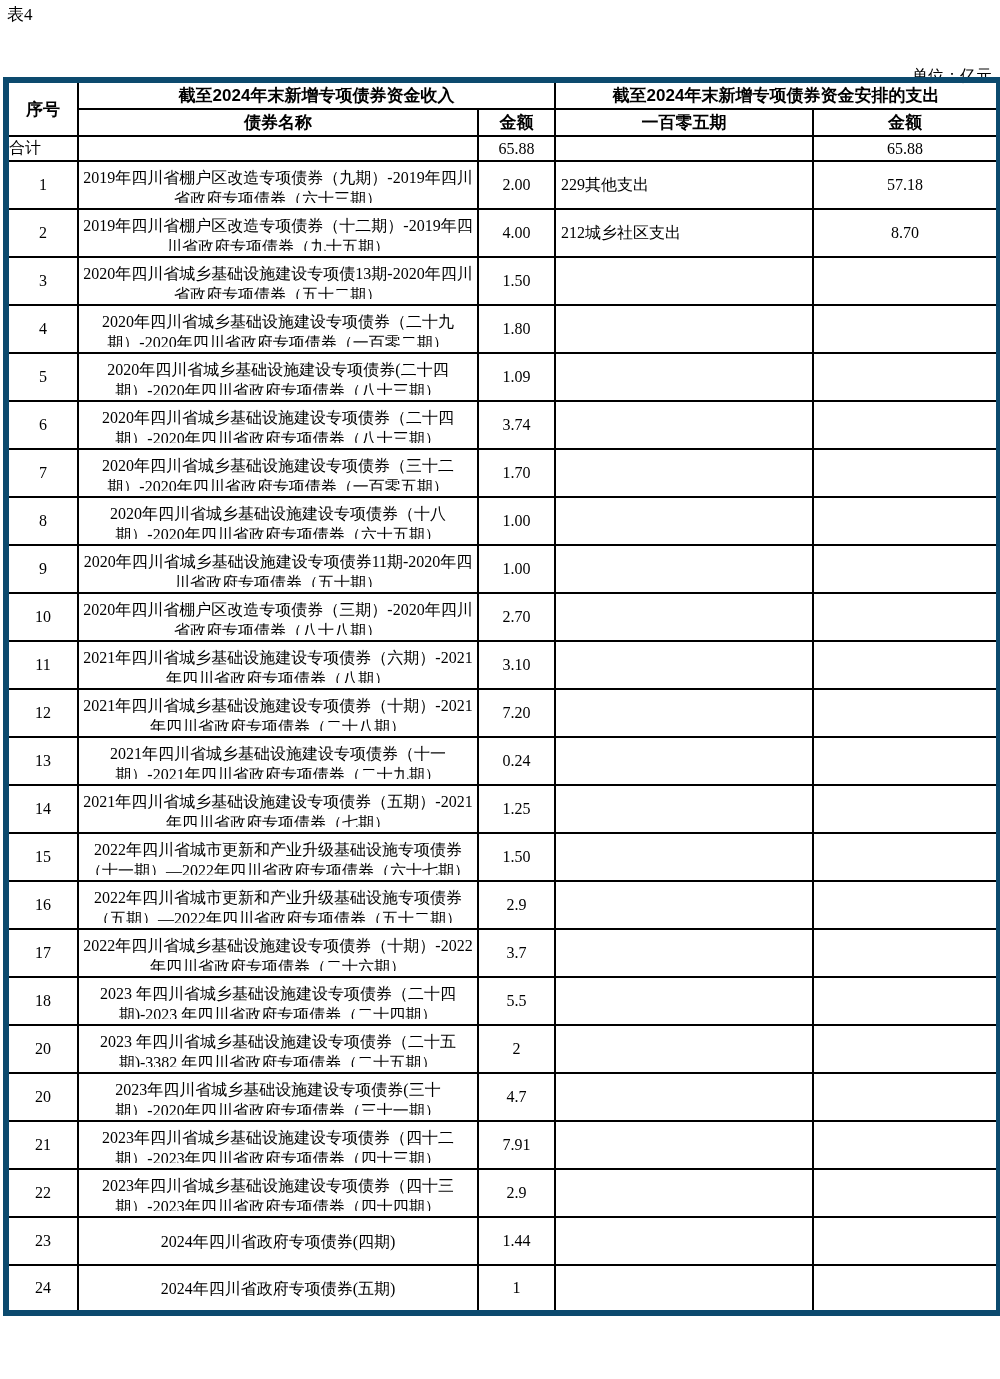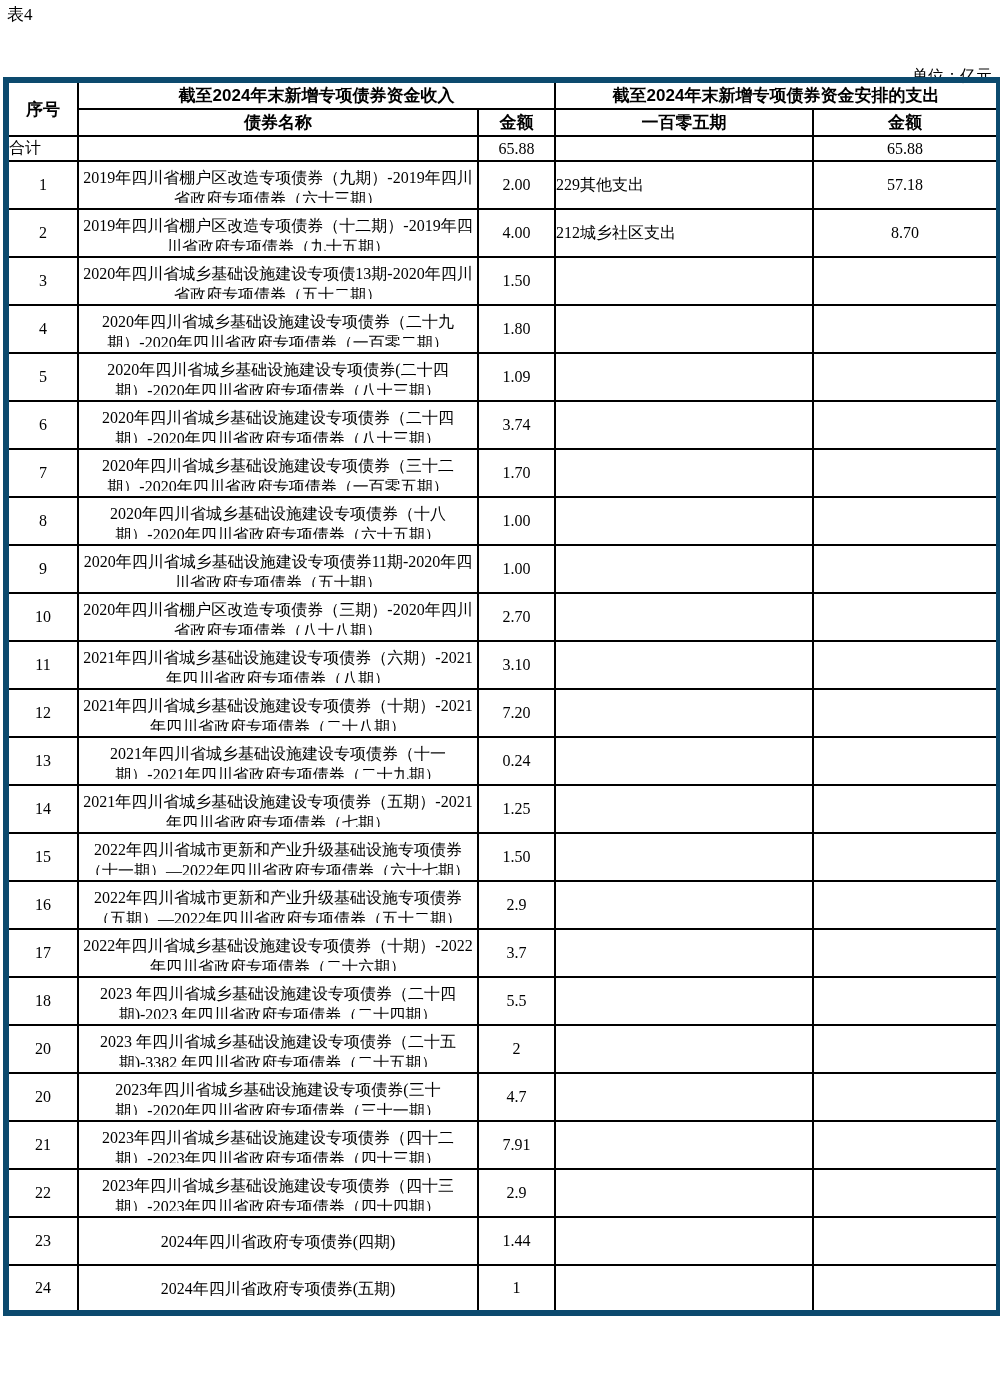--- a/index.html
+++ b/index.html
@@ -40,21 +40,21 @@
   .bond-table thead th {
     font-family: "Liberation Sans", "DejaVu Sans", sans-serif;
     font-weight: bold; font-size: 17px; text-align: center;
     padding: 1px 2px;
   }
   .bond-table thead tr.h1 th { height: 27px; }
   .bond-table thead tr.h2 th { height: 25px; }
   tr.total-row td { height: 25px; font-size: 16px; }
   tr.data-row td { height: 48px; font-size: 16px; }
   td.c-no, td.c-amt { text-align: center; vertical-align: middle; }
-  td.c-cat { text-align: left; vertical-align: middle; font-size: 16px; }
+  td.c-cat { text-align: left; vertical-align: middle; padding-left: 5px; font-size: 16px; }
   td.c-name { vertical-align: middle; }
   td.c-name .clip {
     height: 36px; overflow: hidden;
     display: flex; flex-direction: column;
     justify-content: center; justify-content: safe center;
     text-align: center; line-height: 21px;
     padding: 0 3px;
   }
   tr.total-row td.c-no { text-align: left; }
 </style>

